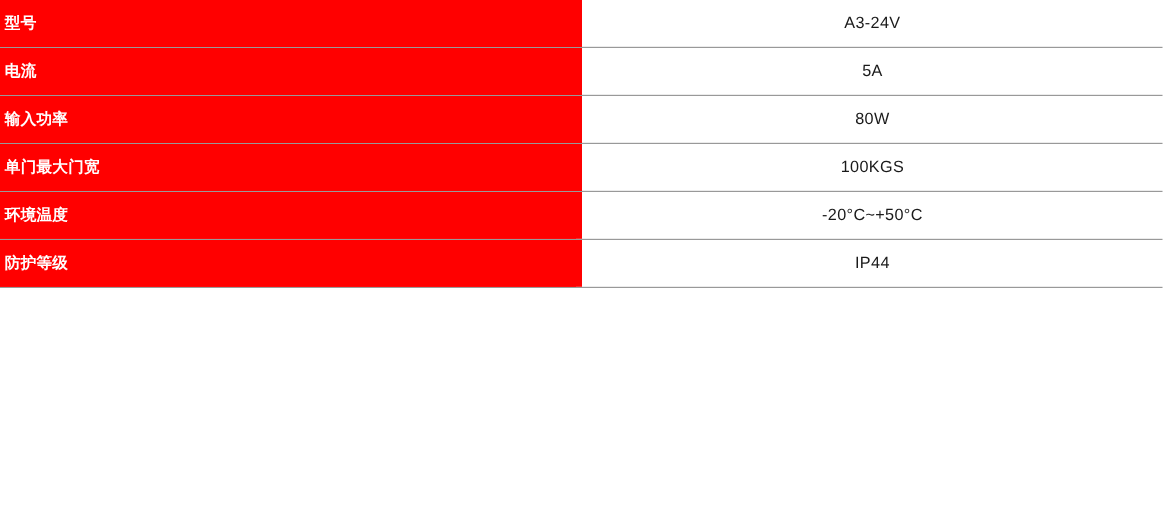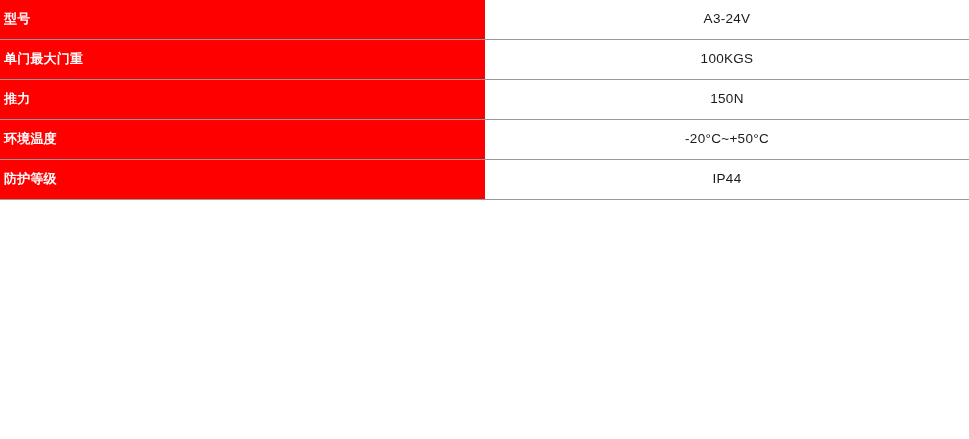--- a/index.html
+++ b/index.html
@@ -81,32 +81,40 @@
       <tr class="spec-row">
         <td class="label-cell">
           <span class="label-inner">型号</span>
         </td>
         <td class="value-cell">
           <span class="value-inner">A3-24V</span>
         </td>
       </tr>
       <tr class="spec-row">
         <td class="label-cell">
-          <span class="label-inner">单门最大门重</span>
+          <span class="label-inner">电流</span>
         </td>
         <td class="value-cell">
-          <span class="value-inner">100KGS</span>
+          <span class="value-inner">5A</span>
         </td>
       </tr>
       <tr class="spec-row">
         <td class="label-cell">
-          <span class="label-inner">推力</span>
+          <span class="label-inner">输入功率</span>
         </td>
         <td class="value-cell">
-          <span class="value-inner">150N</span>
+          <span class="value-inner">80W</span>
+        </td>
+      </tr>
+      <tr class="spec-row">
+        <td class="label-cell">
+          <span class="label-inner">单门最大门宽</span>
+        </td>
+        <td class="value-cell">
+          <span class="value-inner">100KGS</span>
         </td>
       </tr>
       <tr class="spec-row">
         <td class="label-cell">
           <span class="label-inner">环境温度</span>
         </td>
         <td class="value-cell">
           <span class="value-inner">-20°C~+50°C</span>
         </td>
       </tr>

